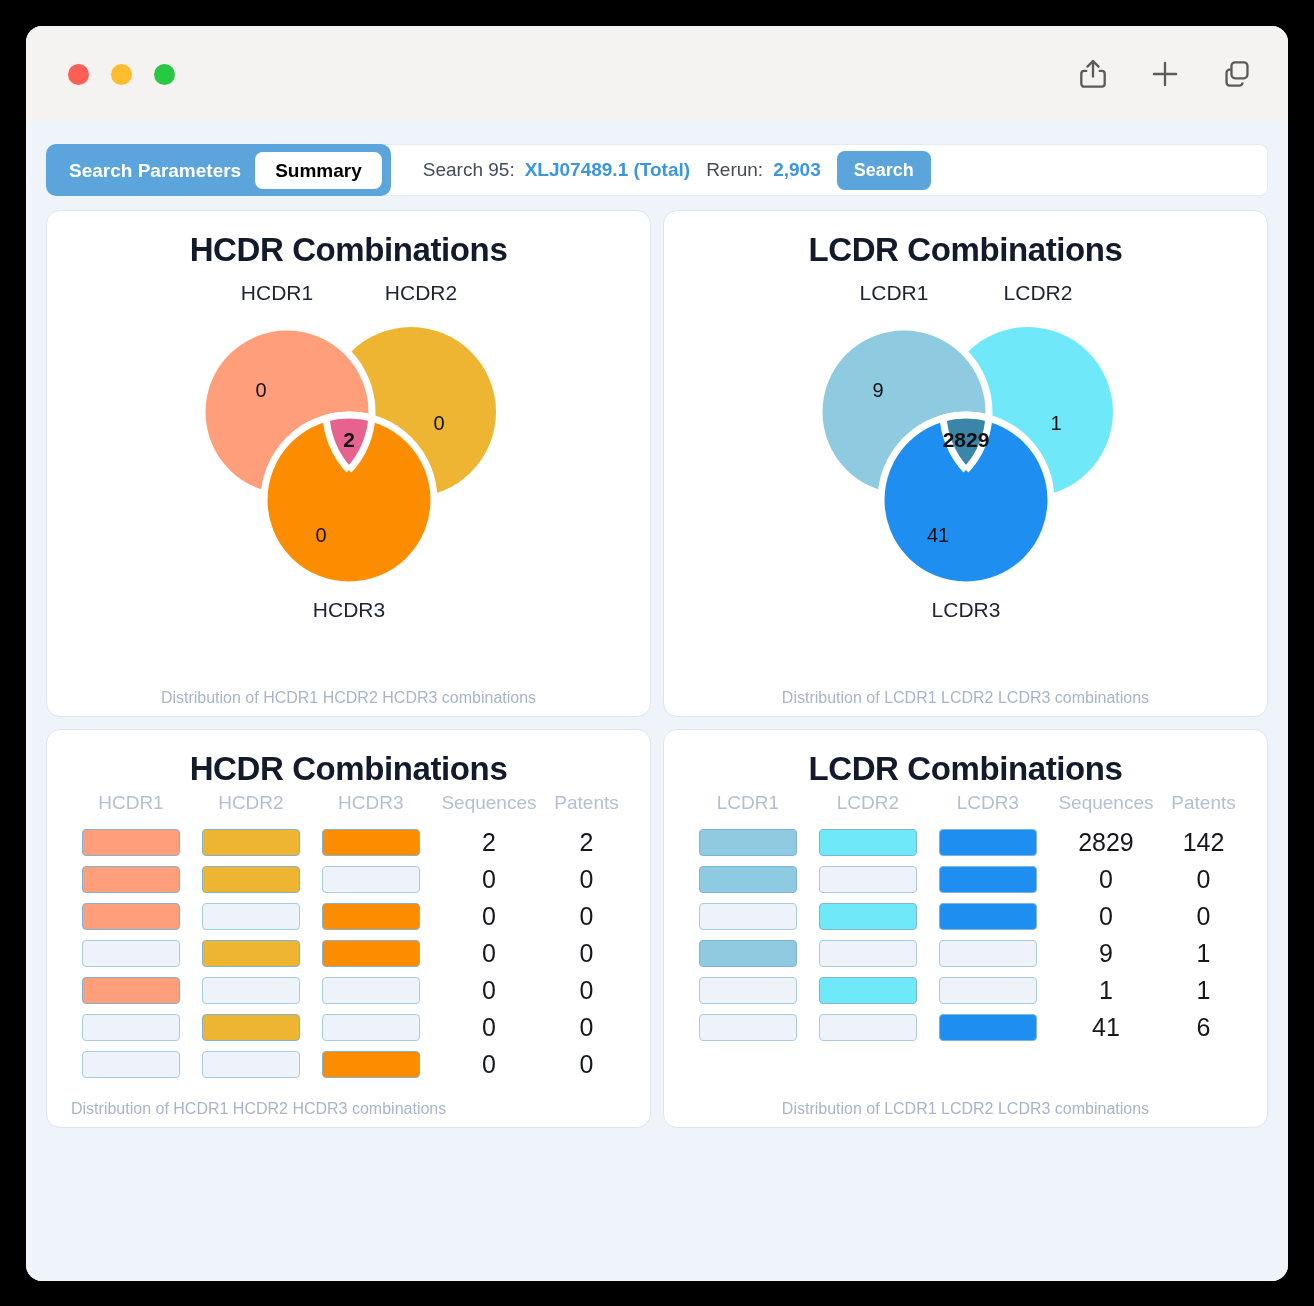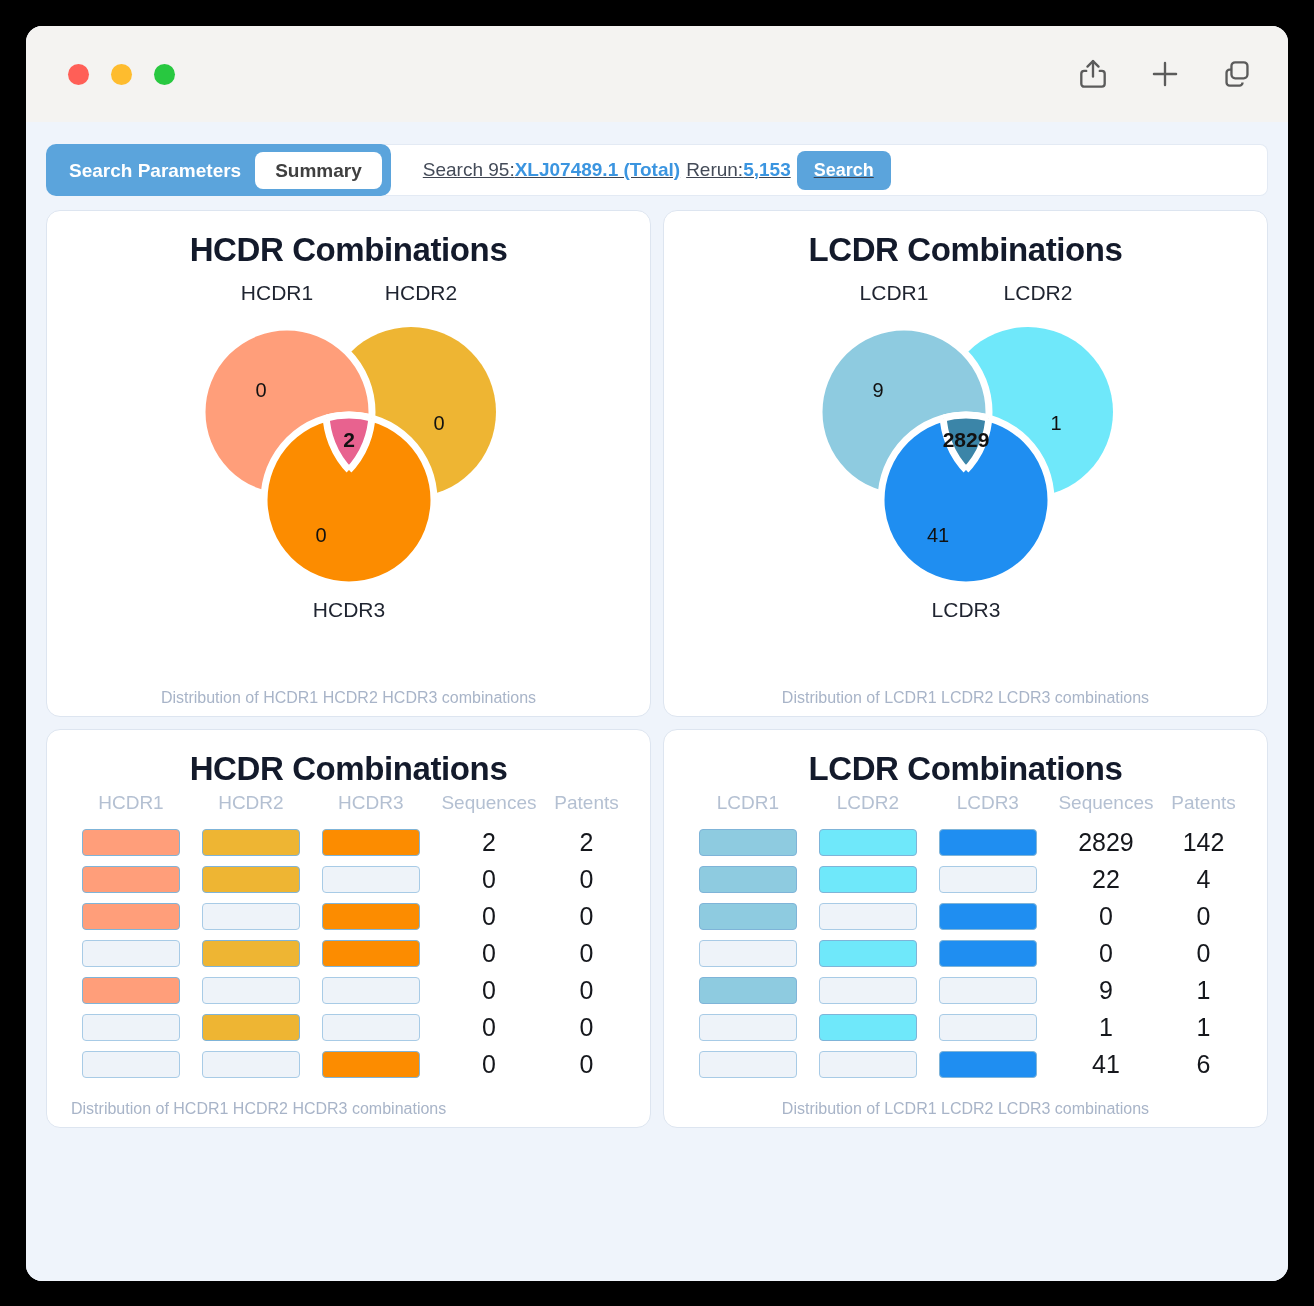--- a/index.html
+++ b/index.html
@@ -26,25 +26,25 @@
   
   .hdr{ display:flex; align-items:stretch; padding:22px 20px 0 20px; }
   .tabgroup{
     background:#5ba4dc; border-radius:10px; display:flex; align-items:center;
     padding:7px 9px; height:52px; z-index:2;
   }
   .tab{
     font-size:19px; font-weight:bold; padding:8px 14px; border-radius:8px;
     color:#fff; white-space:nowrap; line-height:1;
   }
-  .tab.active{ background:#fff; color:#404040; padding:9px 20px; }
+  .tab.active{ background:#fff; color:#000000; padding:9px 20px; }
   .hdr-right{
     flex:1; background:#fff; border-radius:0 8px 8px 0; margin-left:-6px;
-    display:flex; align-items:center; gap:0; padding:0 0 0 38px;
-    font-size:19px; color:#3d4350; border:1px solid #e3eaf4; border-left:none;text-decoration:underline;
+    display:flex; align-items:center; gap:10px; padding:0 0 0 38px;
+    font-size:19px; color:#3d4350; border:1px solid #e3eaf4; border-left:none;
   }
   .hdr-right .muted{ color:#444b58; }
   .hdr-right .strong{ color:#3b95e0; font-weight:bold; }
   .rerun-btn{
     background:#5ba4dc; color:#fff; font-weight:bold; font-size:18px;
     border:none; border-radius:8px; padding:9px 17px; cursor:pointer; margin-left:6px;
     font-family:"Liberation Sans", sans-serif;
   }
 
   
@@ -119,21 +119,21 @@
 
     <div class="hdr">
       <div class="tabgroup">
         <span class="tab">Search Parameters</span>
         <span class="tab active">Summary</span>
       </div>
       <div class="hdr-right">
         <span class="muted">Search 95:</span>
         <span class="strong">XLJ07489.1 (Total)</span>
         <span class="muted" style="margin-left:6px">Rerun:</span>
-        <span class="strong">5,153</span>
+        <span class="strong">2,903</span>
         <button class="rerun-btn">Search</button>
       </div>
     </div>
 
     <div class="grid">
 
       <div class="card">
         <div class="card-title">HCDR Combinations</div>
         <div class="venn-wrap">
           <svg class="venn" width="380" height="400" viewBox="0 0 380 400">
@@ -383,33 +383,20 @@
                   <div class="bar" style="background: rgb(31, 142, 241); border-color: rgb(127, 180, 216);"></div>
                 </td>
                 <td class="numcell">2829</td>
                 <td class="numcell">142</td>
               </tr>
               <tr>
                 <td>
                   <div class="bar" style="background: rgb(142, 203, 224); border-color: rgb(127, 180, 216);"></div>
                 </td>
                 <td>
-                  <div class="bar" style="background: rgb(111, 232, 250); border-color: rgb(127, 180, 216);"></div>
-                </td>
-                <td>
-                  <div class="bar"></div>
-                </td>
-                <td class="numcell">22</td>
-                <td class="numcell">4</td>
-              </tr>
-              <tr>
-                <td>
-                  <div class="bar" style="background: rgb(142, 203, 224); border-color: rgb(127, 180, 216);"></div>
-                </td>
-                <td>
                   <div class="bar"></div>
                 </td>
                 <td>
                   <div class="bar" style="background: rgb(31, 142, 241); border-color: rgb(127, 180, 216);"></div>
                 </td>
                 <td class="numcell">0</td>
                 <td class="numcell">0</td>
               </tr>
               <tr>
                 <td>

